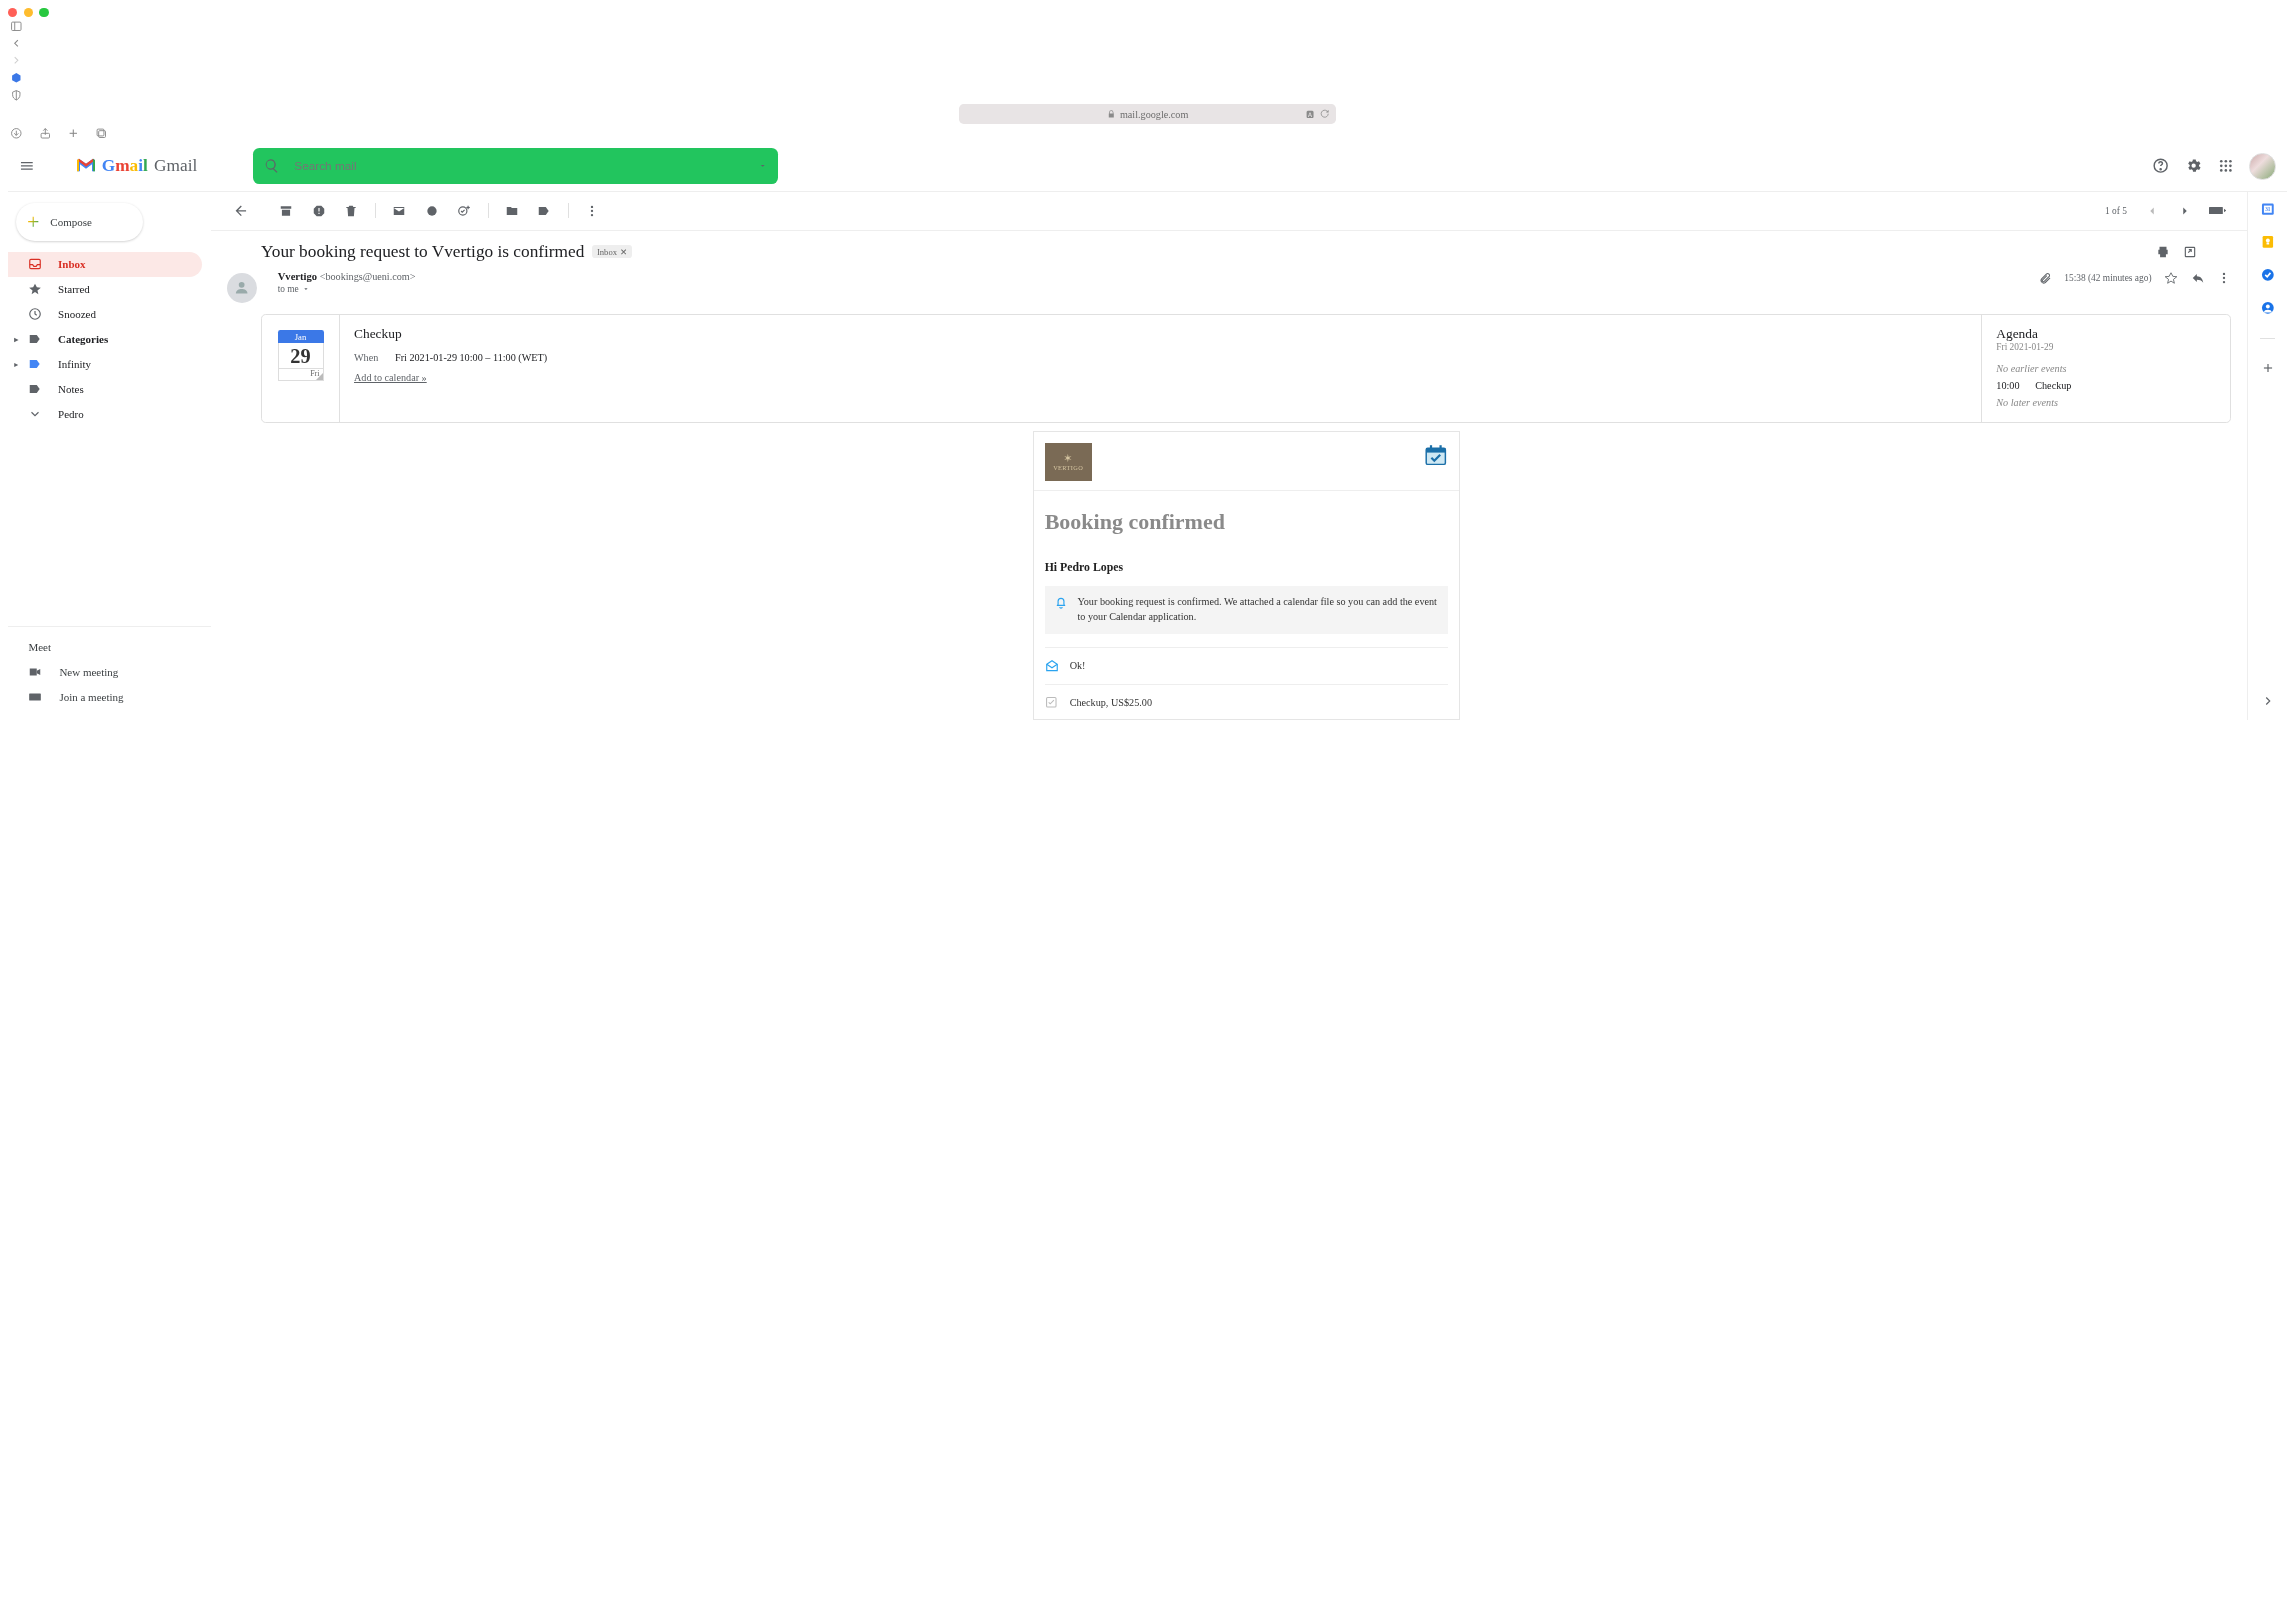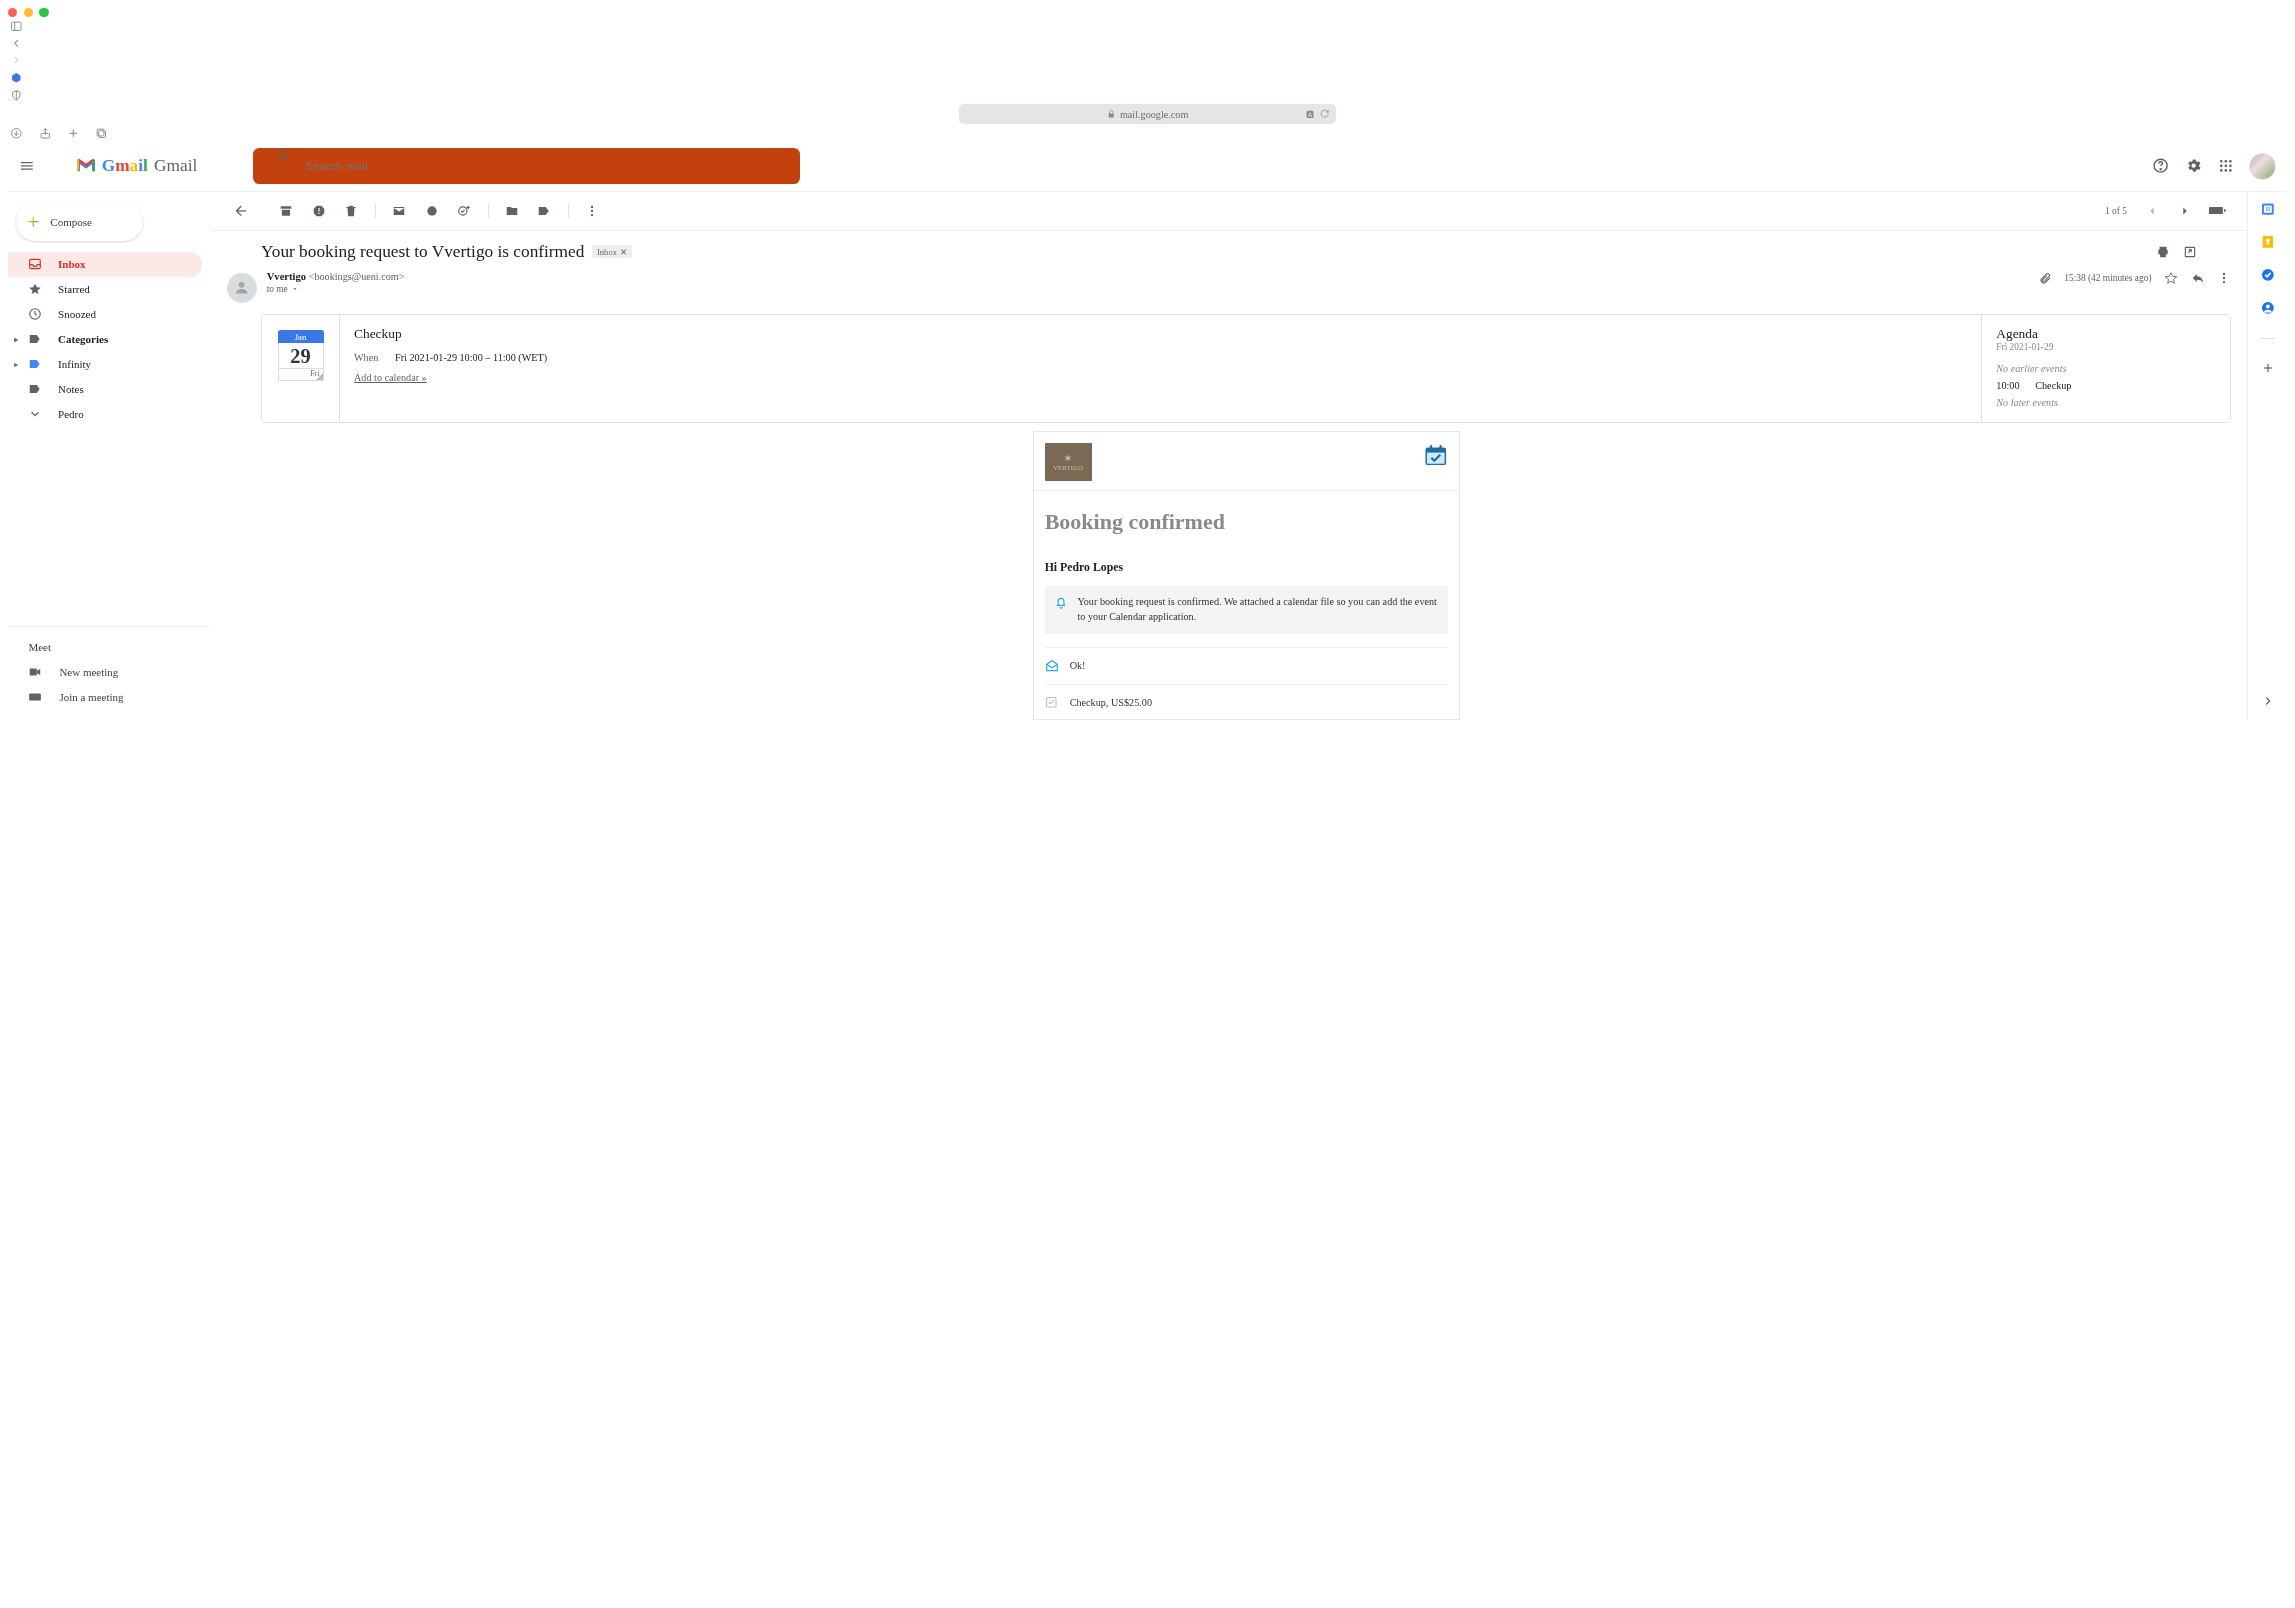--- a/index.html
+++ b/index.html
@@ -10,21 +10,21 @@
 .tb-ico svg{width:12.6px;height:12.6px}
 .tb-gap{width:7.9px}
 .addr{flex:1;max-width:377px;margin:0 auto;height:20.4px;background:#e8e4e5;border-radius:4.7px;display:flex;align-items:center;justify-content:center;gap:4.7px;color:#6c6c6c;font-size:10.2px;position:relative}
 .addr .right-icons{position:absolute;right:6.3px;display:flex;gap:6.3px;align-items:center;color:#8a8a8a}
 .tb-right{display:flex;gap:11px;align-items:center;color:#888}
 .gmail-top{height:49px;display:flex;align-items:center;padding:0 11px;gap:21px;border-bottom:0.8px solid #eee}
 .hamburger{width:35px;text-align:center;color:#5f6368;cursor:pointer}
 .gmail-logo{display:flex;align-items:center;gap:4.7px;font-size:17.3px;color:#5f6368;width:157px}
 .gmail-logo .m{font-weight:700;font-size:17.3px}
 .gmail-logo .m .r{color:#ea4335}.gmail-logo .m .y{color:#fbbc04}.gmail-logo .m .b{color:#4285f4}.gmail-logo .m .g{color:#34a853}
-.search{flex:0 0 503px;height:36px;background:#c2410c;border-radius:6.3px;display:flex;padding:0 22px;color:#5f6368;gap:12.6px}
+.search{flex:0 0 503px;height:36px;background:#22c55e;border-radius:6.3px;display:flex;align-items:center;padding:0 11px;color:#5f6368;gap:12.6px}
 .search input{border:none;background:transparent;flex:1;font-size:11.8px;color:#202124;outline:none}
 .search .chev{margin-left:auto}
 .top-right{margin-left:auto;display:flex;align-items:center;gap:15.7px;color:#5f6368}
 .avatar{width:25px;height:25px;border-radius:50%;background:linear-gradient(135deg,#caa 0%,#edd 40%,#8a7 100%);border:0.8px solid #ddd}
 .body{flex:1;display:flex;min-height:0}
 .sidebar{width:203px;padding-top:7.9px;display:flex;flex-direction:column}
 .compose{margin:3.1px 0 11px 7.9px;width:116px;height:38px;border-radius:22px;box-shadow:0 0.8px 2.4px rgba(0,0,0,.2);display:flex;align-items:center;gap:11px;padding-left:11px;font-size:11px;color:#3c4043;cursor:pointer;background:#fff}
 .compose .plus{font-size:22px;line-height:1;background:linear-gradient(135deg,#ea4335 0%,#fbbc04 35%,#34a853 70%,#4285f4 100%);-webkit-background-clip:text;color:transparent;font-weight:400}
 .nav-item{height:25px;display:flex;align-items:center;gap:14px;padding-left:20.4px;font-size:11px;color:#202124;border-radius:0 12.6px 12.6px 0;cursor:pointer;margin-right:9.4px}
 .nav-item.active{background:#fce8e6;color:#d93025;font-weight:700}
@@ -41,21 +41,21 @@
 .toolbar{height:38px;display:flex;align-items:center;padding:0 15.7px;gap:4.7px;border-bottom:0.8px solid #eee;color:#5f6368}
 .toolbar .ib{width:28px;height:28px;display:flex;align-items:center;justify-content:center;cursor:pointer;border-radius:50%}
 .toolbar .sep{width:0.8px;height:15.7px;background:#e0e0e0;margin:0 4.7px}
 .toolbar .spacer{flex:1}
 .count{font-size:9.4px;color:#5f6368;margin-right:6.3px}
 .subject-row{padding:11px 50px 6.3px;display:flex;align-items:center;gap:7.9px}
 .subject{font-size:17.3px;color:#202124}
 .chip{background:#eee;color:#666;font-size:8.6px;padding:1.6px 4.7px;border-radius:3.1px;display:inline-flex;align-items:center;gap:3.1px}
 .chip .x{font-size:8.6px;cursor:pointer}
 .subj-actions{margin-left:auto;display:flex;gap:12.6px;color:#5f6368}
-.msg-head{padding:3.1px 15.7px 3.1px 15.7px;display:flex;align-items:flex-start;gap:10px}
+.msg-head{padding:3.1px 15.7px 3.1px 15.7px;display:flex;align-items:flex-start;gap:21px}
 .sender-avatar{width:30px;height:30px;border-radius:50%;background:#dadce0;display:flex;align-items:center;justify-content:center;color:#888;margin-top:1.6px}
 .from-line{font-size:10.2px;color:#5f6368}
 .from-line .name{color:#202124;font-weight:700;font-size:10.6px}
 .to-line{font-size:9.4px;color:#5f6368;display:flex;align-items:center;gap:3.1px;margin-top:1.6px}
 .msg-meta{margin-left:auto;display:flex;align-items:center;gap:12.6px;color:#5f6368;font-size:9.4px}
 .cal-card{margin:7.9px 15.7px 7.9px 50px;border:0.8px solid #e0e0e0;border-radius:4.7px;display:flex;overflow:hidden}
 .cal-date{width:77px;border-right:0.8px solid #e0e0e0;display:flex;align-items:flex-start;justify-content:center;padding-top:15.7px}
 .date-chip{width:46px;text-align:center;font-size:9.4px;color:#444;position:relative}
 .date-chip .mon{background:#3b78e7;color:#fff;font-size:8.6px;padding:1.6px 0;border-radius:2.4px 2.4px 0 0}
 .date-chip .day{font-size:20.4px;font-weight:700;padding:1.6px 0 0;color:#333;border:0.8px solid #ddd;border-top:none}

